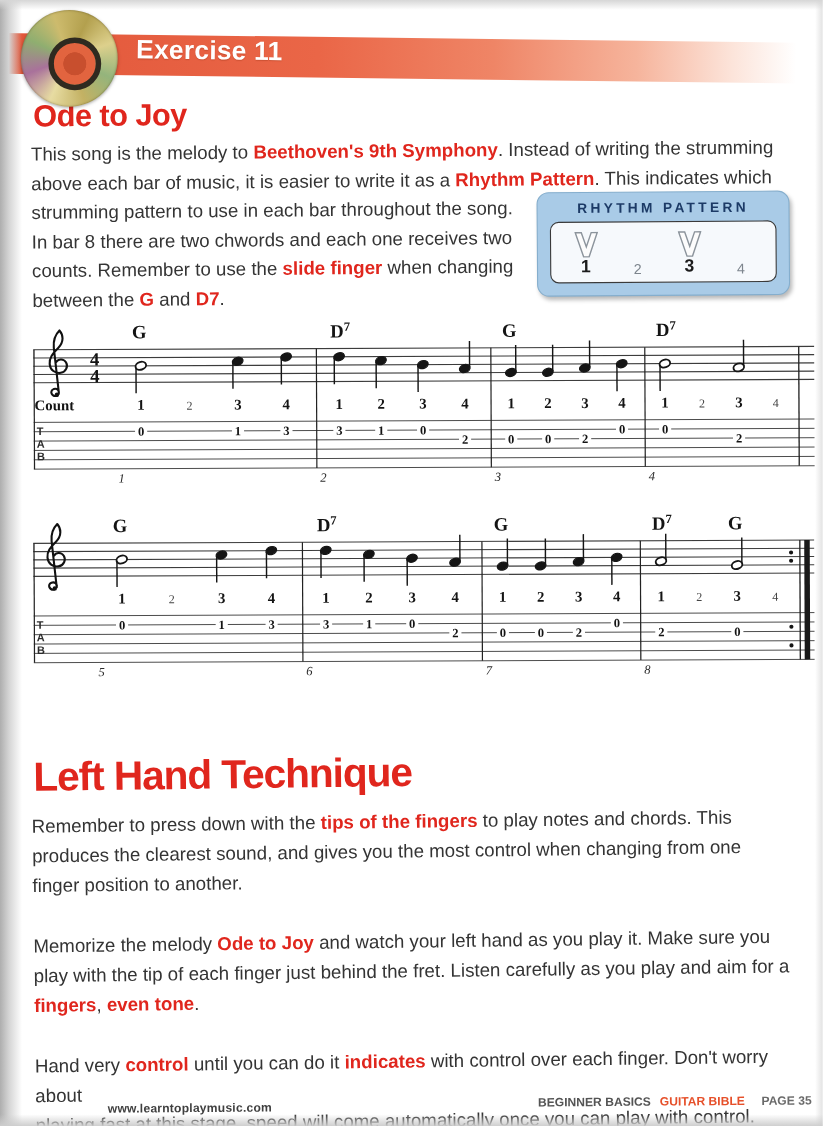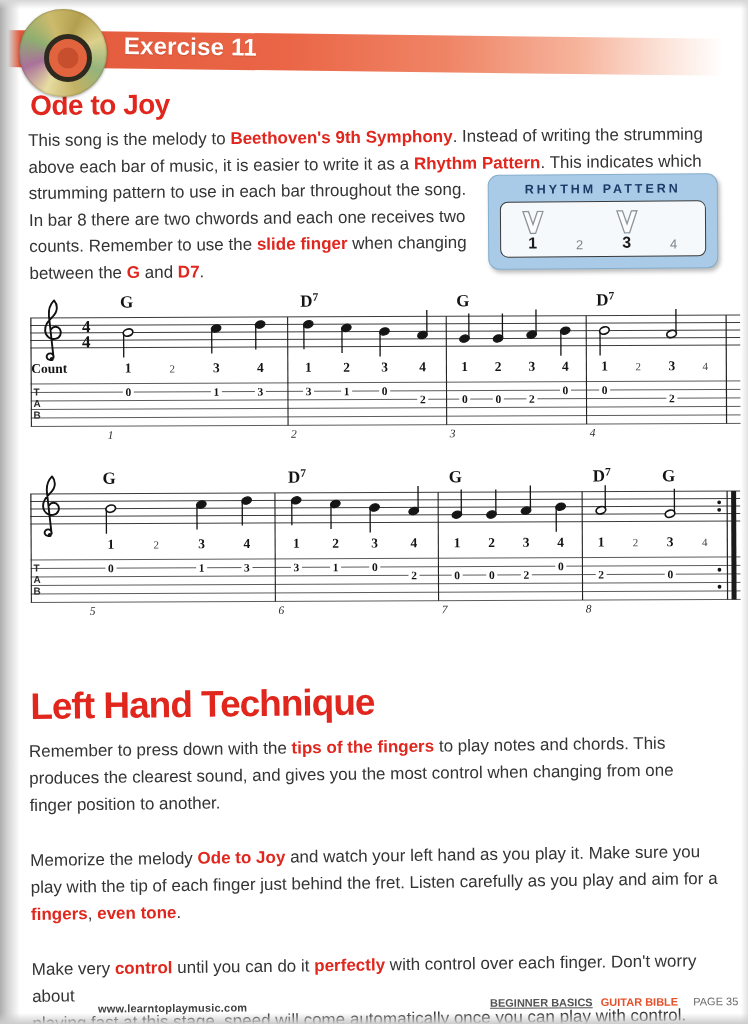--- a/index.html
+++ b/index.html
@@ -107,23 +107,23 @@
 
   
   .footer-url{
     position:absolute;left:98px;top:1002px;font-size:11px;font-weight:bold;color:#3f3f3f;
     transform:rotate(-0.4deg);z-index:3;letter-spacing:0.2px;
   }
   .footer-right{
     position:absolute;right:10px;top:996px;font-size:11px;font-weight:bold;z-index:3;
     transform:rotate(-0.4deg);white-space:nowrap;
   }
-  .footer-series{color:#545454;text-decoration:underline;}
+  .footer-series{color:#545454;}
   .footer-brand{color:#e6502a;margin-left:5px;}
-  .footer-page{color:#6a6a6a;margin-left:12px;font-weight:normal;}
+  .footer-page{color:#6a6a6a;margin-left:12px;font-weight:bold;}
 </style>
 </head>
 <body>
 
 <div class="edge-left"></div>
 <div class="edge-top"></div>
 <div class="edge-bottom"></div>
 <div class="edge-right"></div>
 
 <div class="banner"></div>
@@ -375,21 +375,21 @@
       <circle cx="689" cy="44.8" r="1.9" fill="#151515"></circle>
       <circle cx="689" cy="104.75" r="1.9" fill="#151515"></circle>
       <circle cx="689" cy="121.75" r="1.9" fill="#151515"></circle>
     </svg>
 </div>
 
 <div class="lht">
   <h1 class="lht-title">Left Hand Technique</h1>
   <p><span>Remember to press down with the </span><span class="red">tips of the fingers</span><span> to play notes and chords. This</span><br><span>produces the clearest sound, and gives you the most control when changing from one</span><br><span>finger position to another.</span></p>
   <p><span>Memorize the melody </span><span class="red">Ode to Joy</span><span> and watch your left hand as you play it. Make sure you</span><br><span>play with the tip of each finger just behind the fret. Listen carefully as you play and aim for a</span><br><span class="red">fingers</span><span>, </span><span class="red">even tone</span><span>.</span></p>
-  <p><span>Make very </span><span class="red">control</span><span> until you can do it </span><span class="red">perfectly</span><span> with control over each finger. Don't worry about</span><br><span>playing fast at this stage, speed will come automatically once you can play with control.</span></p>
+  <p><span>Hand very </span><span class="red">control</span><span> until you can do it </span><span class="red">indicates</span><span> with control over each finger. Don't worry about</span><br><span>playing fast at this stage, speed will come automatically once you can play with control.</span></p>
 </div>
 
 <div class="footer-url">www.learntoplaymusic.com</div>
 <div class="footer-right">
   <span class="footer-series">BEGINNER BASICS</span>
   <span class="footer-brand">GUITAR BIBLE</span>
   <span class="footer-page">PAGE 35</span>
 </div>
 
 </body></html>

